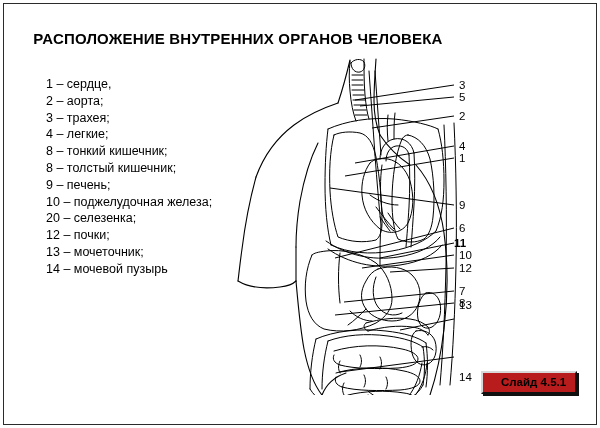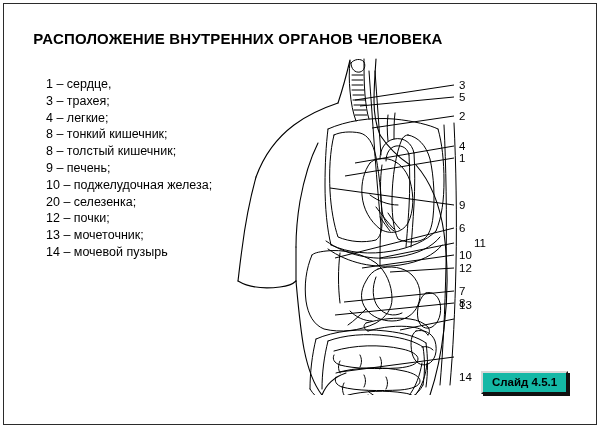--- a/index.html
+++ b/index.html
@@ -78,22 +78,22 @@
     position: absolute;
     font-size: 11.5px;
     line-height: 11.5px;
     color: #000000;
     white-space: nowrap;
   }
   #slide-badge {
     position: absolute;
     left: 481px;
     top: 371px;
-    padding: 3px 9px 4px 9px;
-    background: #14b8a6;
+    padding: 3px 9px 4px 18px;
+    background: #b91c1c;
     color: #000000;
     font-size: 11.5px;
     font-weight: bold;
     border-top: 2px solid #d8d8d8;
     border-left: 2px solid #d8d8d8;
     border-right: 2px solid #111111;
     border-bottom: 2px solid #111111;
     box-shadow: 2px 2px 0 #111111;
     white-space: nowrap;
   }
@@ -102,20 +102,21 @@
 <body>
 
 <div id="slide">
 
   <div id="frame"></div>
 
   <div id="title">РАСПОЛОЖЕНИЕ ВНУТРЕННИХ ОРГАНОВ ЧЕЛОВЕКА</div>
 
   <div id="legend">
     <div class="legend-item">1 – сердце,</div>
+    <div class="legend-item">2 – аорта;</div>
     <div class="legend-item">3 – трахея;</div>
     <div class="legend-item">4 – легкие;</div>
     <div class="legend-item">8 – тонкий кишечник;</div>
     <div class="legend-item">8 – толстый кишечник;</div>
     <div class="legend-item">9 – печень;</div>
     <div class="legend-item">10 – поджелудочная железа;</div>
     <div class="legend-item">20 – селезенка;</div>
     <div class="legend-item">12 – почки;</div>
     <div class="legend-item">13 – мочеточник;</div>
     <div class="legend-item">14 – мочевой пузырь</div>
@@ -335,21 +336,21 @@
   </svg>
 
   <div class="callouts">
     <div class="callout-num" style="left:459px; top:80px;">3</div>
     <div class="callout-num" style="left:459px; top:92px;">5</div>
     <div class="callout-num" style="left:459px; top:111px;">2</div>
     <div class="callout-num" style="left:459px; top:141px;">4</div>
     <div class="callout-num" style="left:459px; top:153px;">1</div>
     <div class="callout-num" style="left:459px; top:200px;">9</div>
     <div class="callout-num" style="left:459px; top:223px;">6</div>
-    <div class="callout-num" style="left:474px; top:238px;">11</div>
+    <div class="callout-num" style="left:454px; top:238px;font-weight:bold;">11</div>
     <div class="callout-num" style="left:459px; top:250px;">10</div>
     <div class="callout-num" style="left:459px; top:263px;">12</div>
     <div class="callout-num" style="left:459px; top:286px;">7</div>
     <div class="callout-num" style="left:459px; top:298px;">8</div>
     <div class="callout-num" style="left:459px; top:300px;">13</div>
     <div class="callout-num" style="left:459px; top:352px;margin-top:20px;">14</div>
   </div>
 
   <div id="slide-badge">Слайд 4.5.1</div>
 

